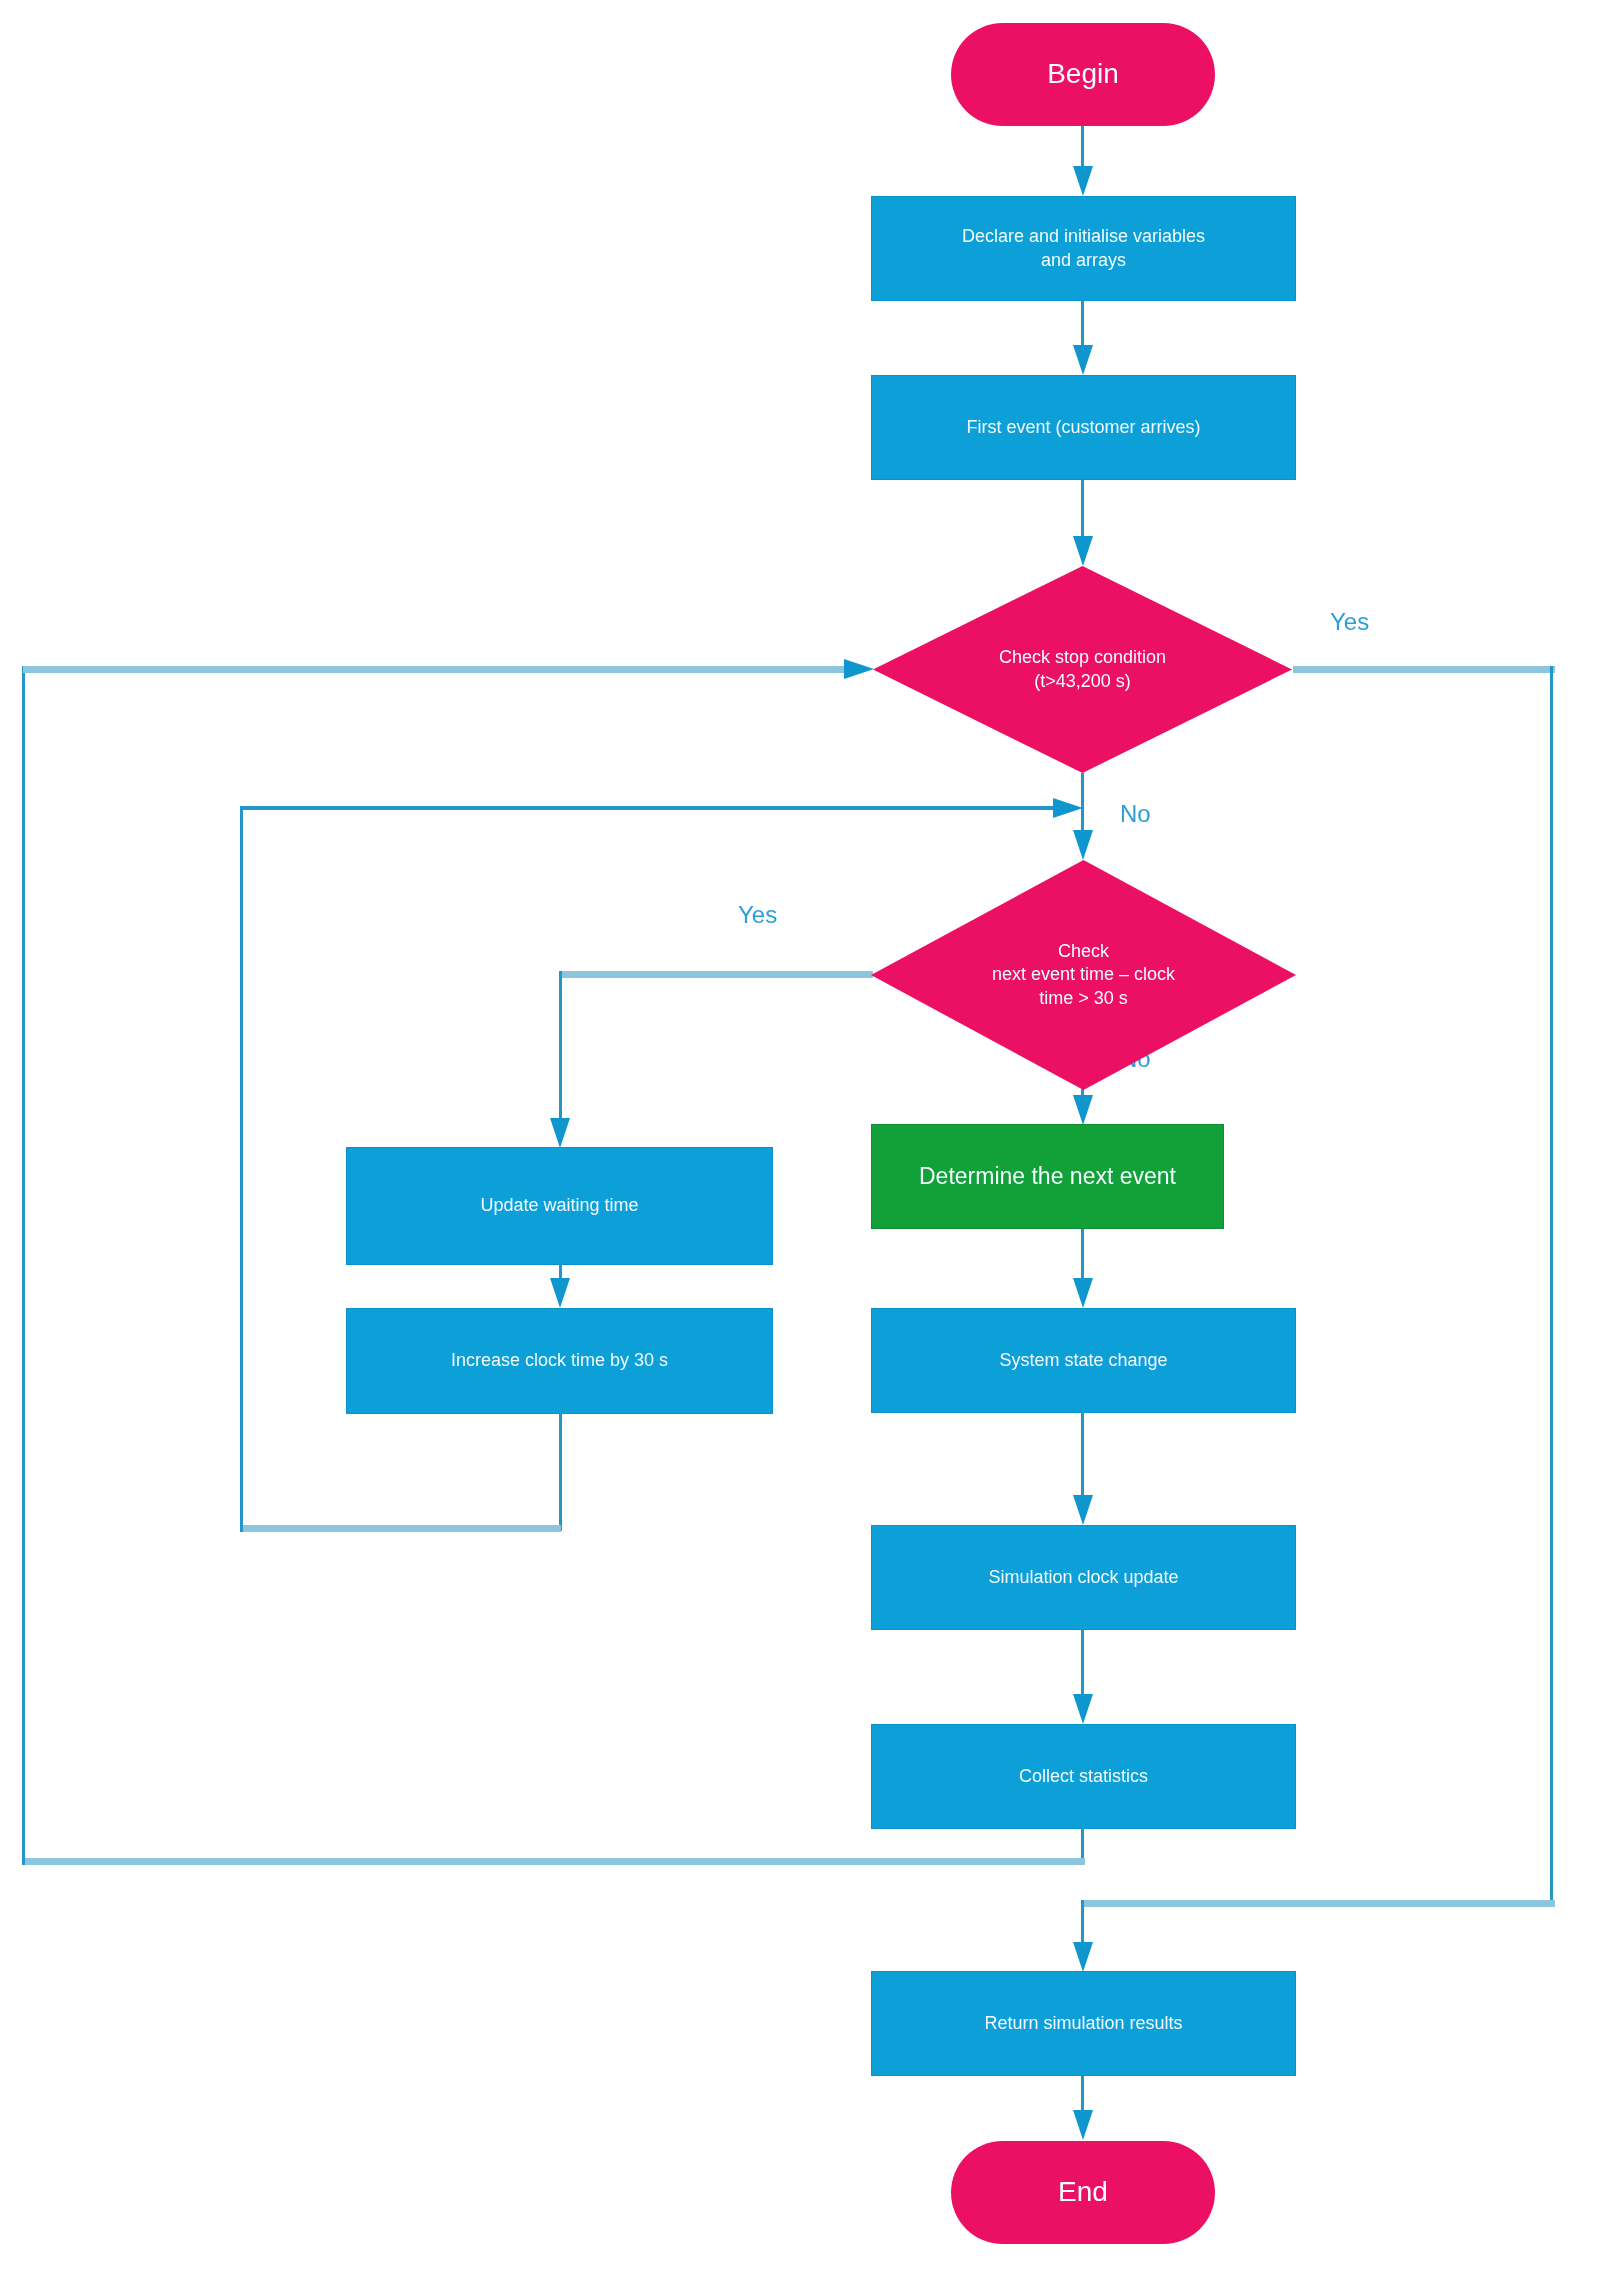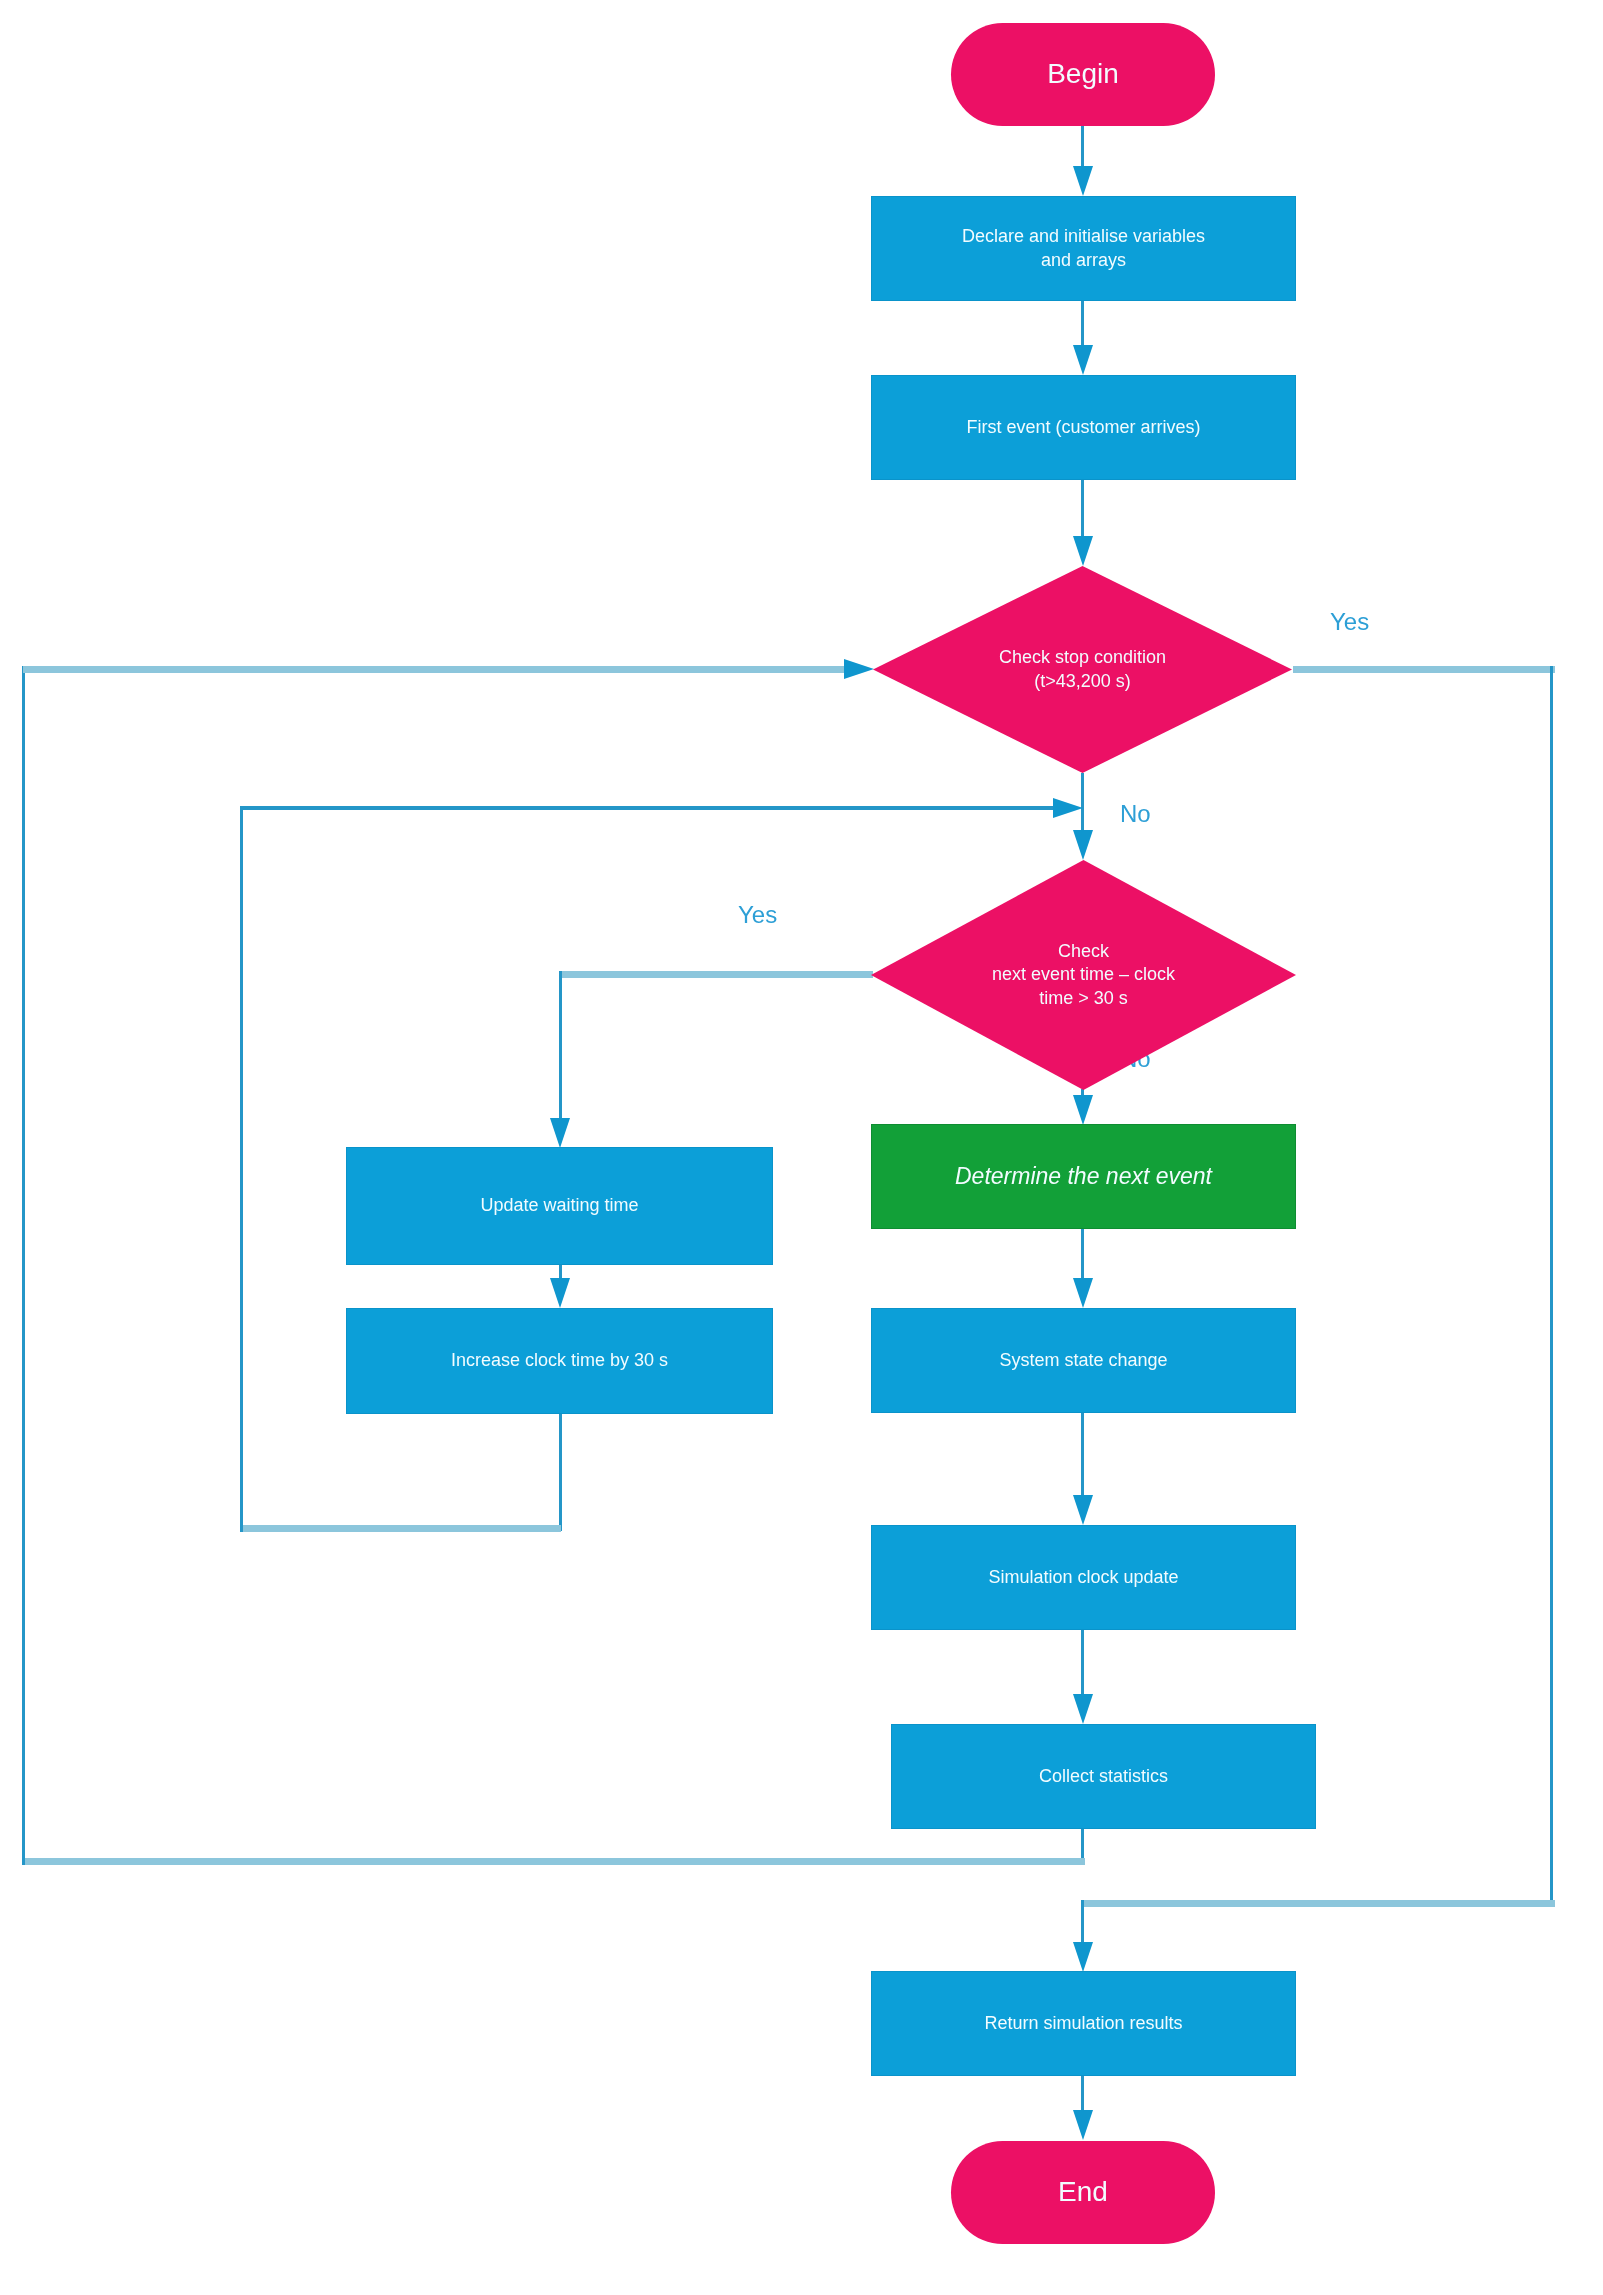--- a/index.html
+++ b/index.html
@@ -142,33 +142,33 @@
   </div>
 
   <div class="node process" style="left:346px;top:1147px;width:427px;height:118px;">
     <span>Update waiting time</span>
   </div>
 
   <div class="node process" style="left:346px;top:1308px;width:427px;height:106px;">
     <span>Increase clock time by 30 s</span>
   </div>
 
-  <div class="node process-green" style="left:871px;top:1124px;width:425px;height:105px;position:absolute;display:flex;align-items:center;justify-content:center;text-align:center;color:var(--node-text,#F2FCFF);font-size:23px;line-height:1.3;white-space:pre-line;box-sizing:border-box;font-style:italic;">
+  <div class="node process-green" style="left:871px;top:1124px;width:353px;height:105px;position:absolute;display:flex;align-items:center;justify-content:center;text-align:center;color:var(--node-text,#F2FCFF);font-size:23px;line-height:1.3;white-space:pre-line;box-sizing:border-box;">
     <span>Determine the next event</span>
   </div>
 
   <div class="node process" style="left:871px;top:1308px;width:425px;height:105px;">
     <span>System state change</span>
   </div>
 
   <div class="node process" style="left:871px;top:1525px;width:425px;height:105px;">
     <span>Simulation clock update</span>
   </div>
 
-  <div class="node process" style="left:871px;top:1724px;width:425px;height:105px;margin-left:20px;">
+  <div class="node process" style="left:871px;top:1724px;width:425px;height:105px;">
     <span>Collect statistics</span>
   </div>
 
   <div class="node process" style="left:871px;top:1971px;width:425px;height:105px;">
     <span>Return simulation results</span>
   </div>
 
   <div class="node terminator" style="left:951px;top:2141px;width:264px;height:103px;">
     <span>End</span>
   </div>

